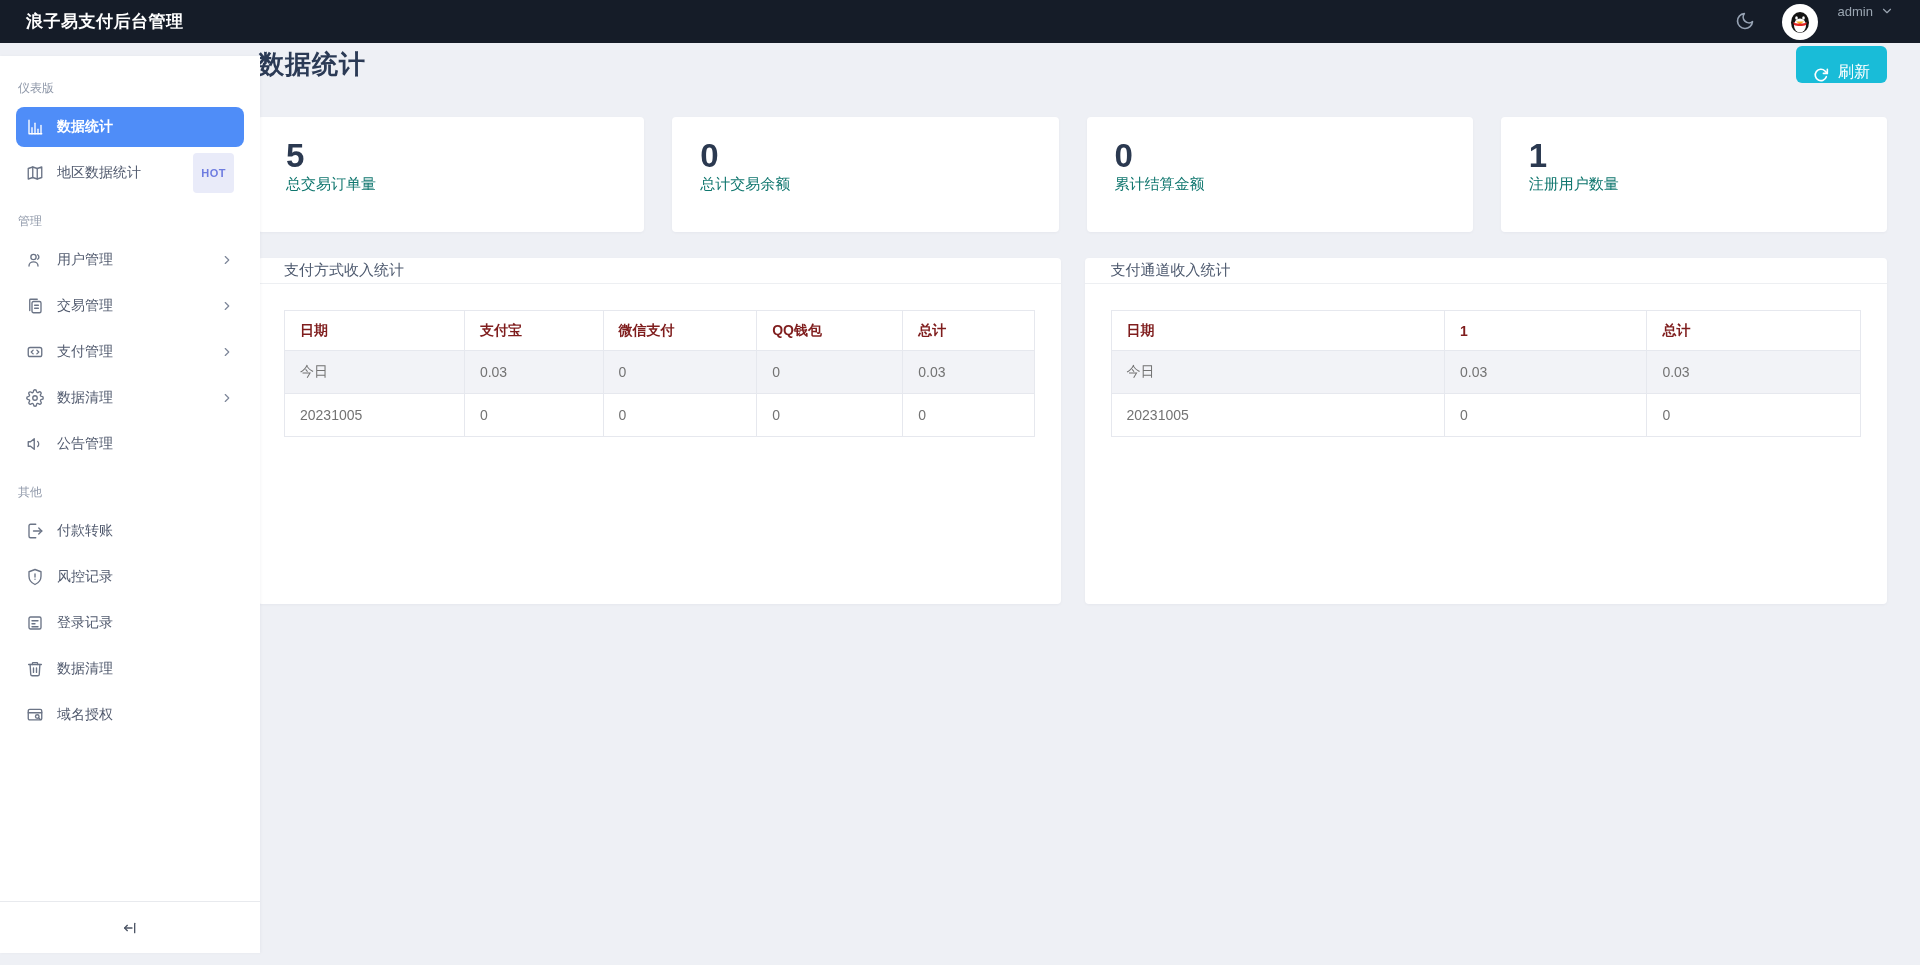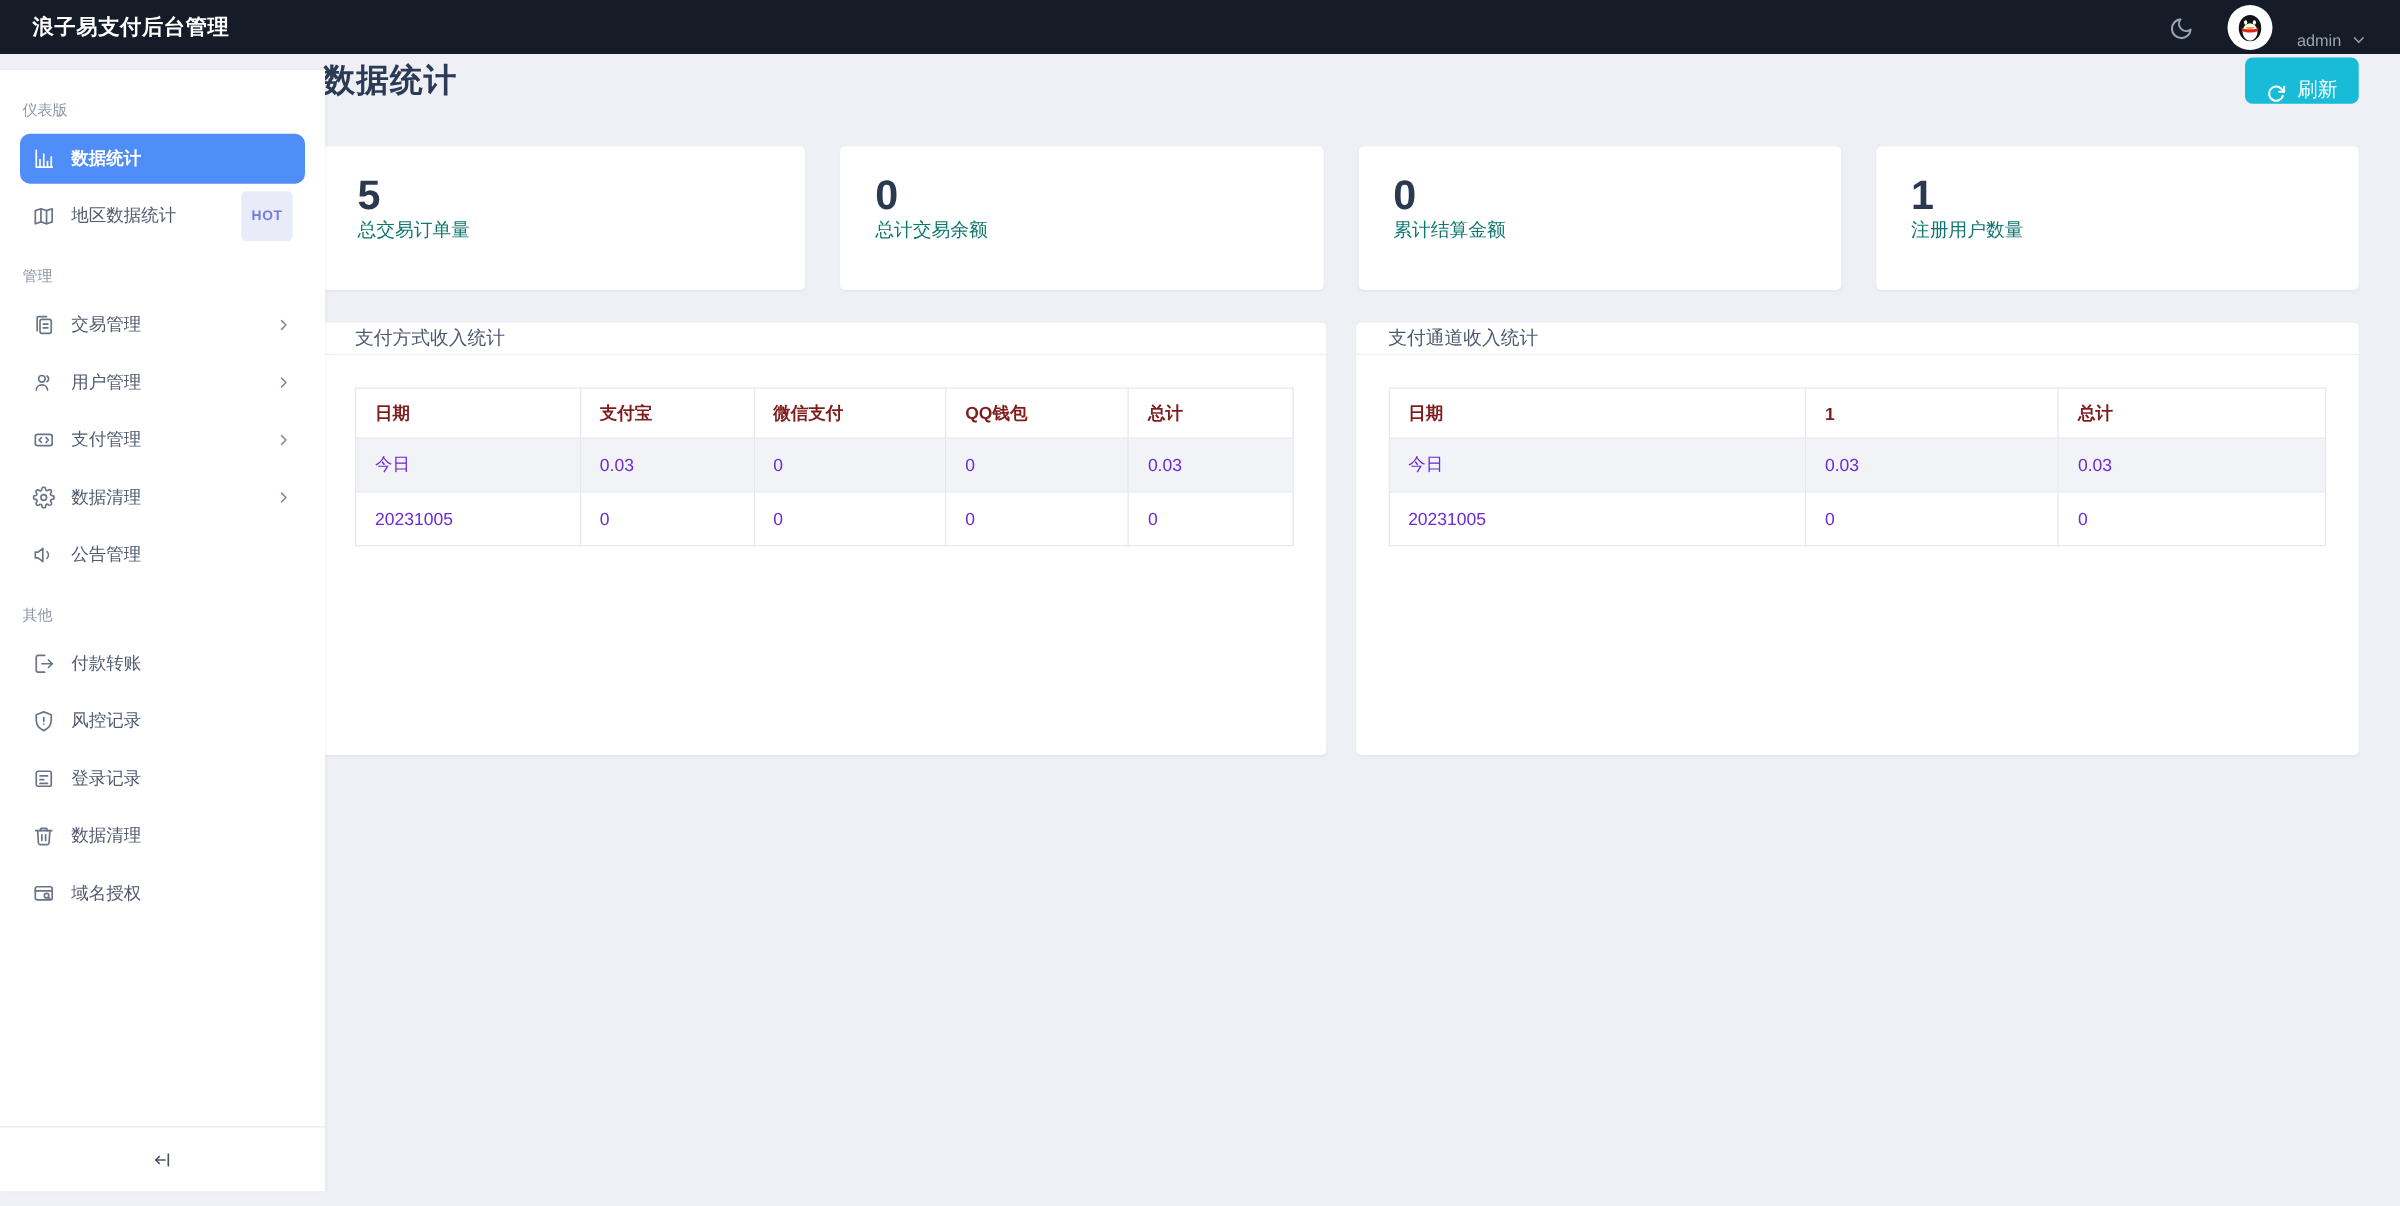--- a/index.html
+++ b/index.html
@@ -12,21 +12,21 @@
   svg { display:block; }
 
   
   .topbar {
     position:fixed; top:0; left:0; right:0; height:43px;
     background:var(--topbar-bg,#151c28);
     display:flex; align-items:center; justify-content:space-between;
     padding:0 26px; z-index:30;
   }
   .topbar-title { color:#ffffff; font-size:17px; font-weight:bold; letter-spacing:.5px; }
-  .topbar-right { display:flex; align-items:flex-end; gap:20px; }
+  .topbar-right { display:flex; align-items:flex-start; gap:20px; }
   .icon-btn { width:34px; height:34px; display:flex; align-items:center; justify-content:center;
     color:#97a3b4; cursor:pointer; border-radius:6px; }
   .avatar {
     width:36px; height:36px; border-radius:50%; background:#ffffff;
     display:flex; align-items:center; justify-content:center; cursor:pointer; overflow:hidden;
   }
   .user-menu { display:flex; align-items:center; gap:7px; cursor:pointer; }
   .username { color:#9aa5b1; font-size:13px; }
   .user-caret { color:#9aa5b1; }
 
@@ -86,21 +86,21 @@
     padding:3px 26px; border-bottom:1px solid #edeff2;
     font-size:15px; color:#4d596e;
   }
   .table-card-body { padding:26px; }
   table.data-table { width:100%; border-collapse:collapse; table-layout:fixed; }
   .data-table th, .data-table td {
     border:1px solid #e6e8ee; text-align:left; font-size:14px;
     padding:0 15px; overflow:hidden; white-space:nowrap;
   }
   .data-table th { height:40px; color:#7f1d1d; font-weight:bold; background:#ffffff; }
-  .data-table td { height:43px; color:#6d28d9; }
+  .data-table td { height:43px; color:#737373; }
   .data-table tr.striped td { background:#f2f3f7; }
 </style>
 </head>
 <body>
 
 <header class="topbar">
   <div class="topbar-title">浪子易支付后台管理</div>
   <div class="topbar-right">
     <div class="icon-btn">
       <span>
@@ -159,41 +159,41 @@
           </span>
           <span class="it-label">地区数据统计</span>
           <span class="side-badge">HOT</span>
         </div>
       </div>
       <div class="side-section">
         <div class="side-section-label">管理</div>
         <div class="side-item">
           <span class="it-icon">
             <svg viewBox="0 0 24 24" fill="none" stroke="currentColor" stroke-width="1.8" stroke-linecap="round" stroke-linejoin="round" width="18" height="18">
+              <circle cx="10" cy="8" r="3.5"></circle>
+              <path d="M4 20c0-3.3 2.7-5.5 6-5.5s6 2.2 6 5.5"></path>
+              <path d="M15.5 5a3.5 3.5 0 0 1 0 6"></path>
+            </svg>
+          </span>
+          <span class="it-label">用户管理</span>
+          <span class="side-chevron">
+            <svg viewBox="0 0 24 24" fill="none" stroke="currentColor" stroke-width="2" stroke-linecap="round" stroke-linejoin="round" width="14" height="14">
+              <polyline points="9 6 15 12 9 18"></polyline>
+            </svg>
+          </span>
+        </div>
+        <div class="side-item">
+          <span class="it-icon">
+            <svg viewBox="0 0 24 24" fill="none" stroke="currentColor" stroke-width="1.8" stroke-linecap="round" stroke-linejoin="round" width="18" height="18">
               <rect x="8" y="6" width="12" height="15" rx="2"></rect>
               <path d="M5 18V4a1 1 0 0 1 1-1h9"></path>
               <path d="M11.5 11h5M11.5 15h5"></path>
             </svg>
           </span>
           <span class="it-label">交易管理</span>
-          <span class="side-chevron">
-            <svg viewBox="0 0 24 24" fill="none" stroke="currentColor" stroke-width="2" stroke-linecap="round" stroke-linejoin="round" width="14" height="14">
-              <polyline points="9 6 15 12 9 18"></polyline>
-            </svg>
-          </span>
-        </div>
-        <div class="side-item">
-          <span class="it-icon">
-            <svg viewBox="0 0 24 24" fill="none" stroke="currentColor" stroke-width="1.8" stroke-linecap="round" stroke-linejoin="round" width="18" height="18">
-              <circle cx="10" cy="8" r="3.5"></circle>
-              <path d="M4 20c0-3.3 2.7-5.5 6-5.5s6 2.2 6 5.5"></path>
-              <path d="M15.5 5a3.5 3.5 0 0 1 0 6"></path>
-            </svg>
-          </span>
-          <span class="it-label">用户管理</span>
           <span class="side-chevron">
             <svg viewBox="0 0 24 24" fill="none" stroke="currentColor" stroke-width="2" stroke-linecap="round" stroke-linejoin="round" width="14" height="14">
               <polyline points="9 6 15 12 9 18"></polyline>
             </svg>
           </span>
         </div>
         <div class="side-item">
           <span class="it-icon">
             <svg viewBox="0 0 24 24" fill="none" stroke="currentColor" stroke-width="1.8" stroke-linecap="round" stroke-linejoin="round" width="18" height="18">
               <rect x="3" y="6" width="18" height="12" rx="2.5"></rect>

